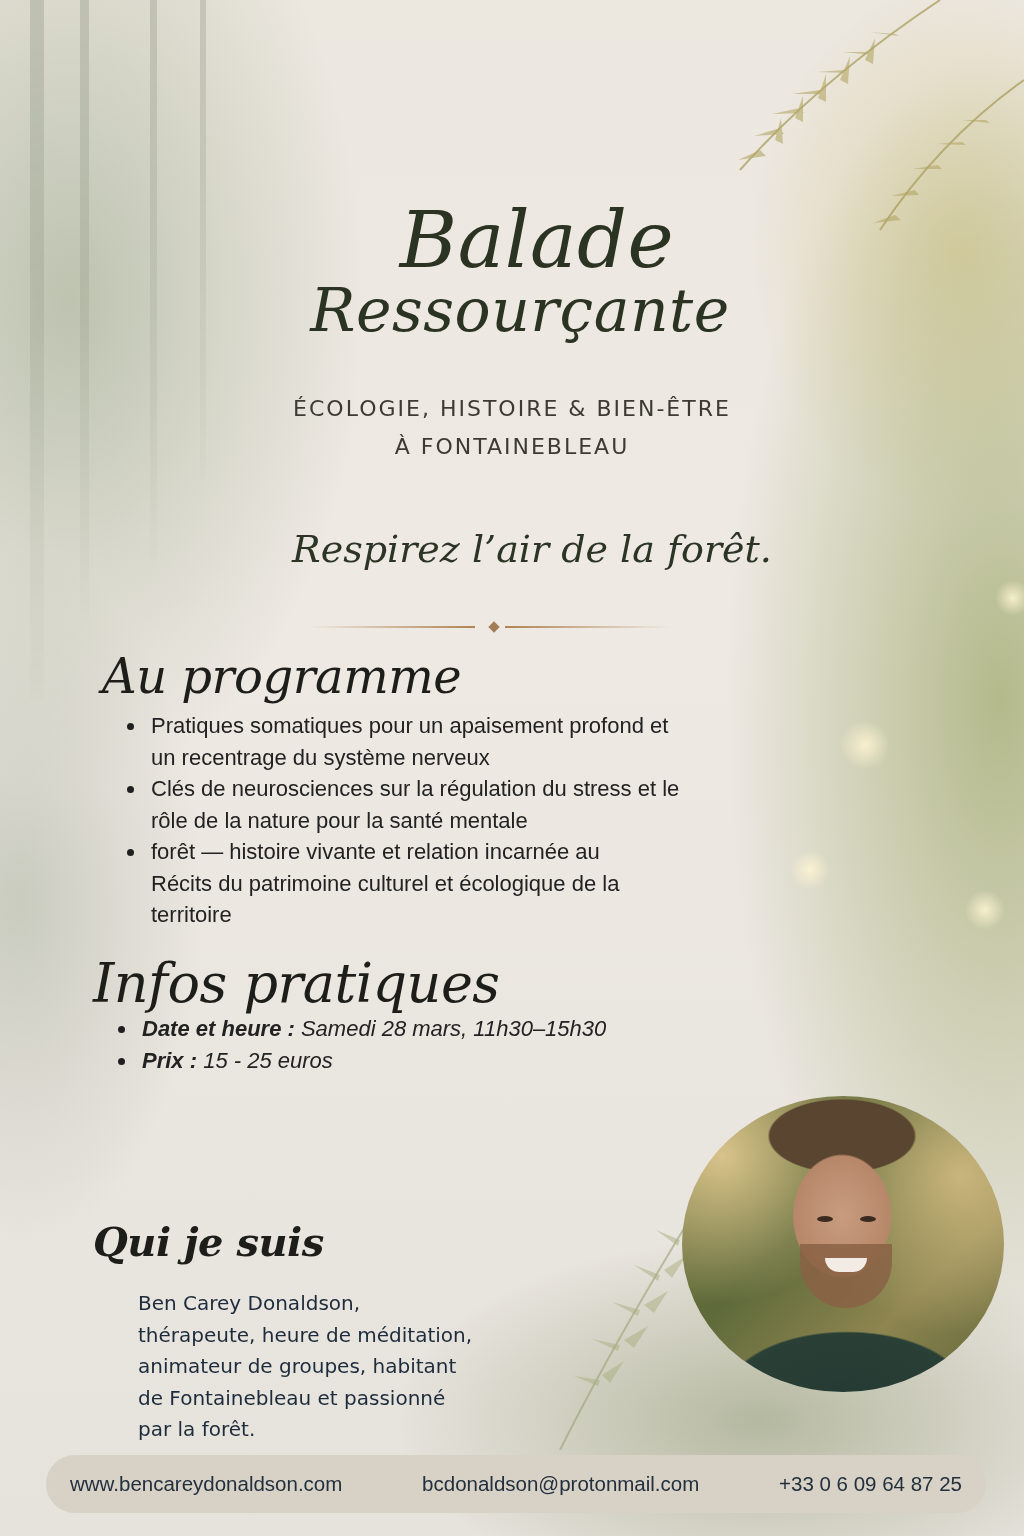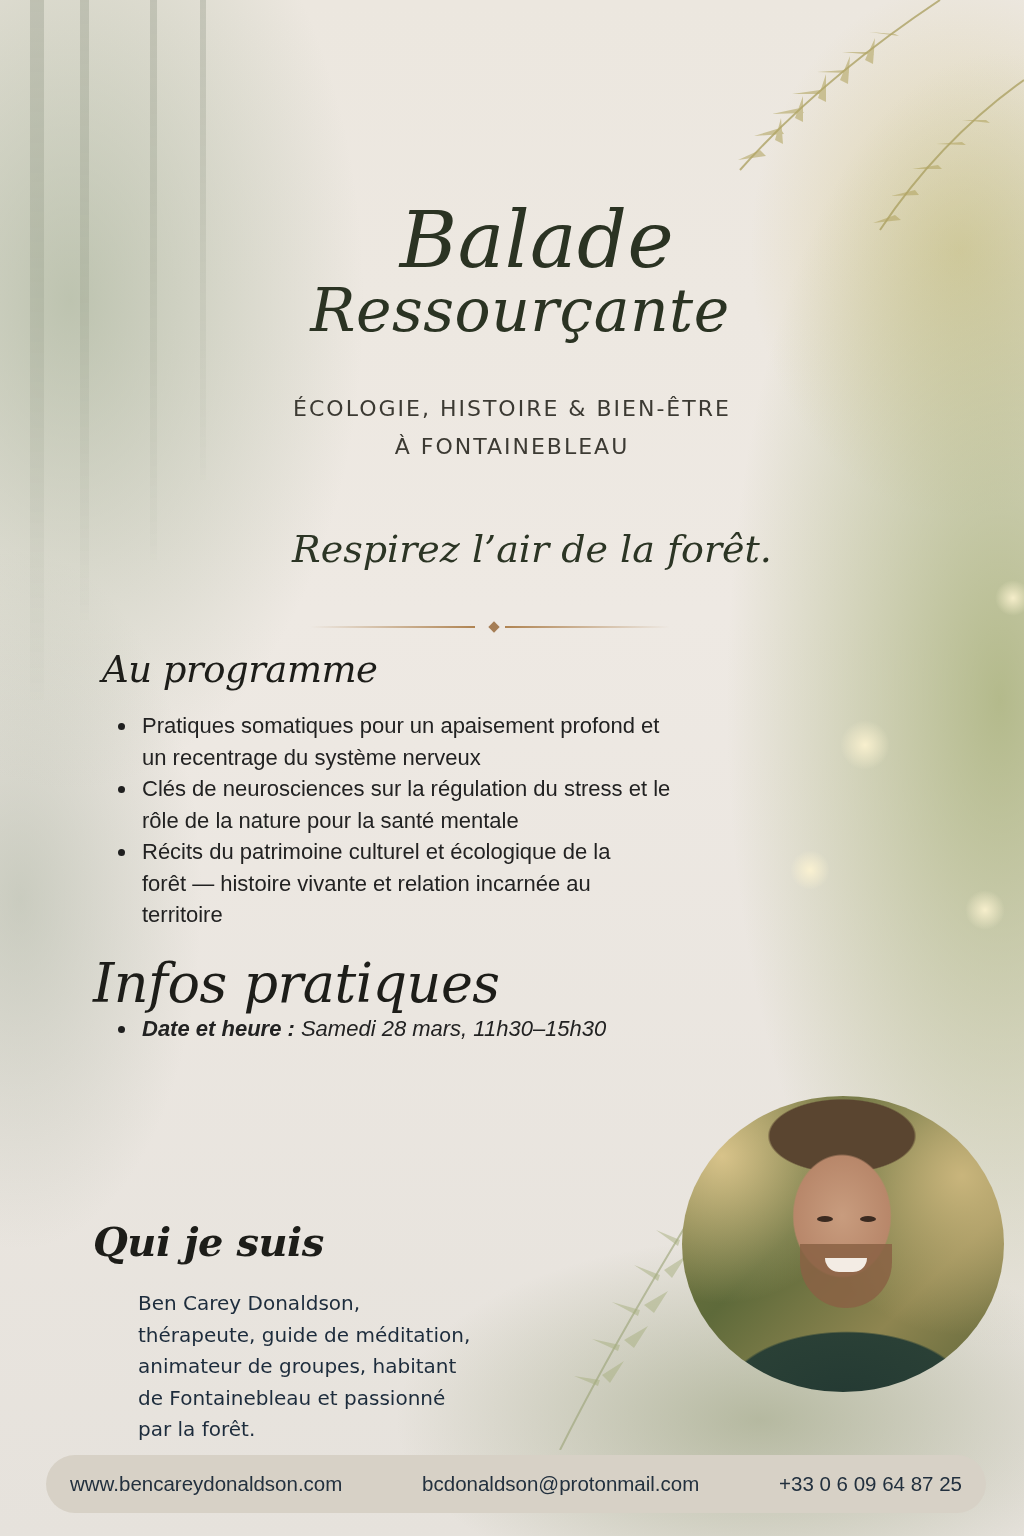--- a/index.html
+++ b/index.html
@@ -25,29 +25,29 @@
   .sub-1 { top: 396px; padding-right: 70px; }
   .sub-2 { top: 434px; padding-right: 110px; }
 
   .tagline { position: absolute; left: 0; width: 1024px; top: 527px; text-align: center; font-family: "DejaVu Serif", serif; font-style: italic; font-size: 38px; color: #2c3525; padding-left: 20px; }
 
   .divider { position: absolute; top: 626px; left: 310px; width: 360px; height: 2px; }
   .divider .line { position: absolute; top: 0; height: 2px; width: 165px; background: linear-gradient(90deg, rgba(176,132,82,0), #b08452); }
   .divider .line.r { right: 0; background: linear-gradient(90deg, #b08452, rgba(176,132,82,0)); }
   .divider .dot { position: absolute; left: 180px; top: -3px; width: 8px; height: 8px; background: #a57d55; transform: rotate(45deg); }
 
-  .h2 { position: absolute; font-family: "DejaVu Serif", serif; font-style: italic; font-size: 37px; color: #1d1d19; letter-spacing: -0.5px; }
+  .h2 { position: absolute; font-family: "DejaVu Serif", serif; font-style: italic; font-size: 48px; color: #1d1d19; letter-spacing: -0.5px; }
   .h-prog { left: 102px; top: 648px; }
   .h-infos { left: 93px; top: 952px; font-size: 54px; }
   .h-qui { left: 93px; top: 1218px; font-size: 40px; font-weight: bold; }
 
   ul.list { position: absolute; margin: 0; padding: 0; list-style: none; font-family: "Liberation Sans", sans-serif; font-size: 22px; color: #222; line-height: 31.5px; }
   ul.list li { position: relative; padding-left: 27px; }
   ul.list li::before { content: ""; position: absolute; left: 3px; top: 13px; width: 7px; height: 7px; border-radius: 50%; background: #1f1f1f; }
-  .list-prog { left: 115px; top: 710px; width: 640px; }
+  .list-prog { left: 124px; top: 710px; width: 640px; }
   .list-infos { left: 115px; top: 1013px; width: 640px; font-style: italic; }
   .list-infos b { font-weight: bold; }
 
   .bio { position: absolute; left: 138px; top: 1288px; width: 380px; font-family: "DejaVu Sans", sans-serif; font-size: 20px; line-height: 31.5px; color: #1d2c3c; }
   .bio div { white-space: nowrap; }
 
   .photo { position: absolute; left: 682px; top: 1096px; width: 322px; height: 296px; border-radius: 50%; overflow: hidden;
     background:
       radial-gradient(ellipse 80px 100px at 160px 120px, #c89c7e 0%, #b8876a 60%, rgba(184,135,106,0) 62%),
       radial-gradient(ellipse 120px 60px at 160px 40px, #5a4530 0%, #5a4530 60%, rgba(90,69,48,0) 62%),
@@ -119,37 +119,40 @@
   <ul class="list list-prog">
     <li>
       <div>Pratiques somatiques pour un apaisement profond et</div>
       <div>un recentrage du système nerveux</div>
     </li>
     <li>
       <div>Clés de neurosciences sur la régulation du stress et le</div>
       <div>rôle de la nature pour la santé mentale</div>
     </li>
     <li>
+      <div>forêt — histoire vivante et relation incarnée au</div>
       <div>Récits du patrimoine culturel et écologique de la</div>
-      <div>forêt — histoire vivante et relation incarnée au</div>
       <div>territoire</div>
     </li>
   </ul>
 
   <div class="h2 h-infos">Infos pratiques</div>
   <ul class="list list-infos">
     <li>
       <div><b>Date et heure :</b><span> Samedi 28 mars, 11h30–15h30</span></div>
     </li>
+    <li>
+      <div><b>Prix :</b><span> 15 - 25 euros</span></div>
+    </li>
   </ul>
 
   <div class="h2 h-qui">Qui je suis</div>
   <div class="bio">
     <div>Ben Carey Donaldson,</div>
-    <div>thérapeute, guide de méditation,</div>
+    <div>thérapeute, heure de méditation,</div>
     <div>animateur de groupes, habitant</div>
     <div>de Fontainebleau et passionné</div>
     <div>par la forêt.</div>
   </div>
 
   <div class="photo" title="Portrait de Ben Carey Donaldson">
     <div class="eye" style="left:135px;"></div>
     <div class="eye" style="left:178px;"></div>
     <div class="beard"></div>
     <div class="smile"></div>

